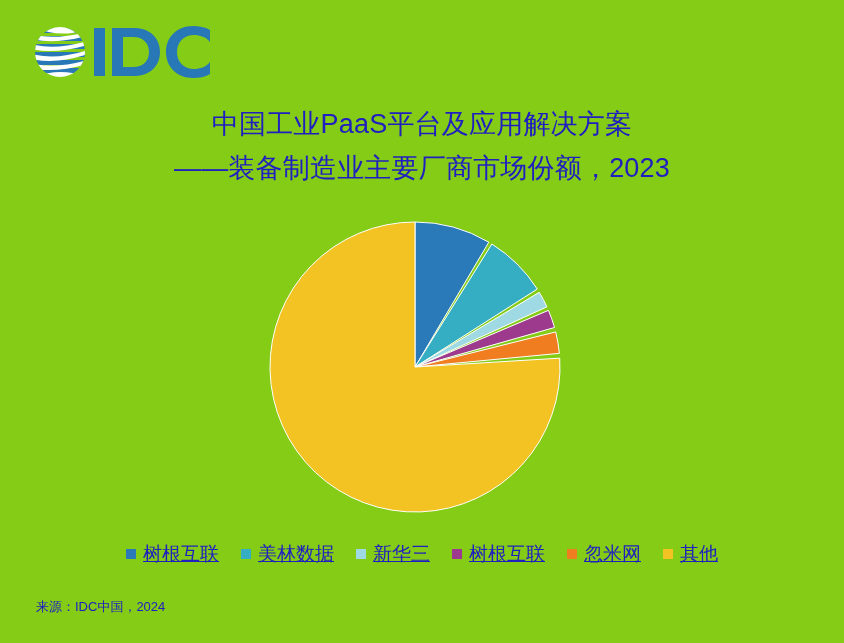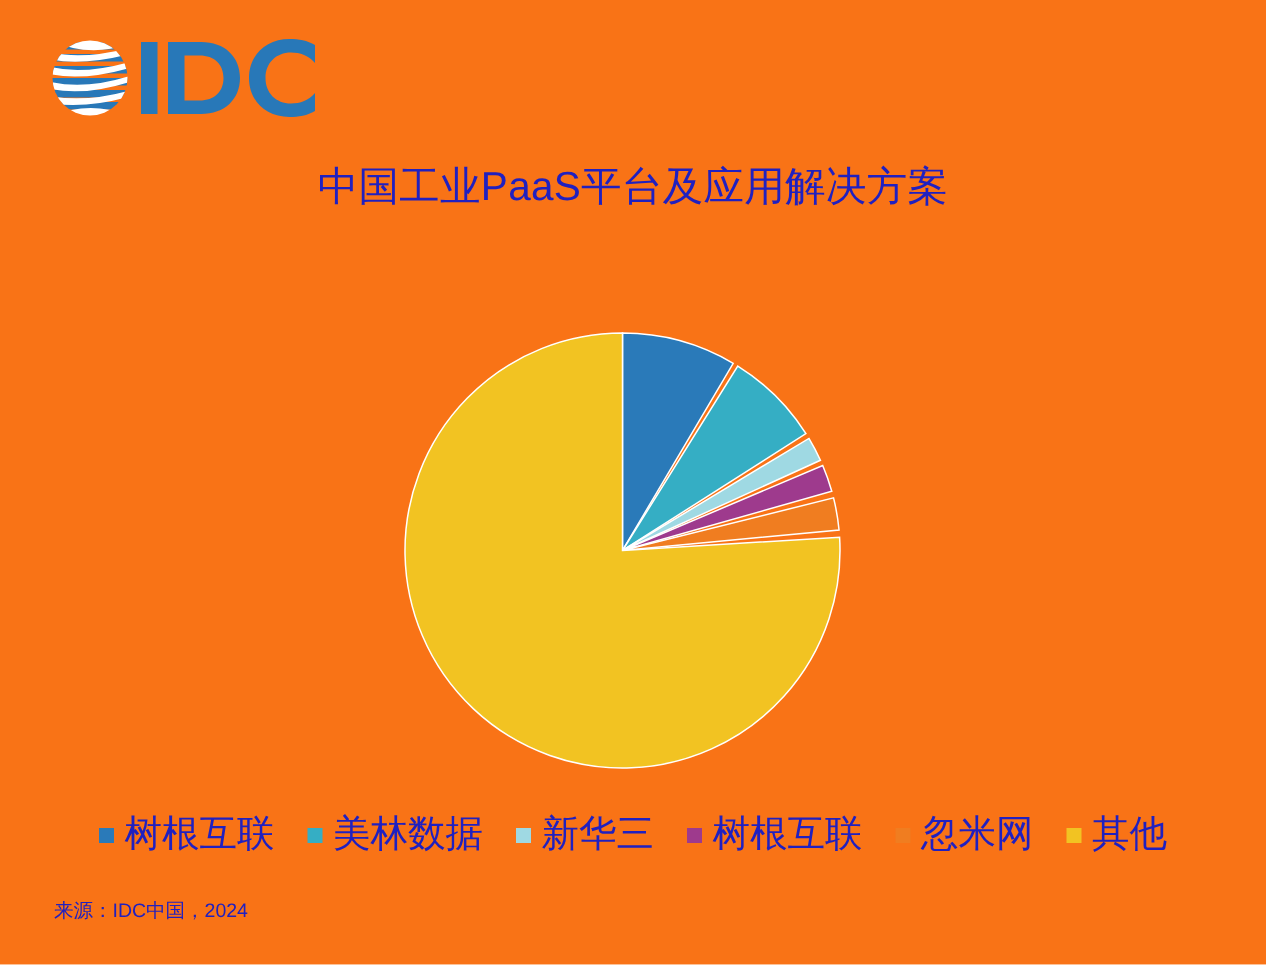--- a/index.html
+++ b/index.html
@@ -8,21 +8,21 @@
     padding: 0;
     background: #ffffff;
   }
   body {
     font-family: "Liberation Sans", "DejaVu Sans", sans-serif;
   }
   #slide {
     position: relative;
     width: 844px;
     height: 643px;
-    background: #f97316;
+    background: #84cc16;
     overflow: hidden;
     box-sizing: border-box;
   }
   
   #logo {
     position: absolute;
     left: 32px;
     top: 24px;
     width: 200px;
     height: 56px;
@@ -78,22 +78,23 @@
     white-space: nowrap;
   }
   .legend-swatch {
     width: 10px;
     height: 10px;
     display: inline-block;
     flex: none;
   }
   .legend-label {
     color: #2020c0;
-    font-size: 25px;
+    font-size: 19px;
     line-height: 1;
+    text-decoration: underline;
   }
 
   
   #source {
     position: absolute;
     left: 36px;
     top: 600px;
     color: #2020c0;
     font-size: 13px;
     line-height: 1;
@@ -132,20 +133,21 @@
                  M 91 13 L 91 43 L 101 43 C 111 43 117 37 117 28 C 117 19 111 13 101 13 Z" fill-rule="evenodd"></path>
         <path d="M 178 18 C 174 13 168 11 162 11 C 152 11 145 18 145 28 C 145 38 152 45 162 45
                  C 168 45 174 43 178 38 L 178 50 C 173 53 167 54 161 54 C 145 54 134 43 134 28
                  C 134 13 145 2 161 2 C 167 2 173 3 178 6 Z"></path>
       </g>
     </svg>
   </div>
 
   <div id="title-block">
     <span class="tline">中国工业PaaS平台及应用解决方案</span>
+    <span class="tline">——装备制造业主要厂商市场份额，2023</span>
   </div>
 
   <div id="chart-area">
     <svg id="pie-svg" width="310" height="312" viewBox="0 0 310 312">
       <g id="pie-slices">
           <path d="M 147 155 L 147.00 10.00 A 145 145 0 0 1 220.81 30.19 Z" fill="#2a7ab9" stroke="#ffffff" stroke-width="1"></path>
           <path d="M 147 155 L 223.84 32.03 A 145 145 0 0 1 269.29 77.09 Z" fill="#35aec4" stroke="#ffffff" stroke-width="1"></path>
           <path d="M 147 155 L 271.29 80.32 A 145 145 0 0 1 278.94 94.87 Z" fill="#9fd9e3" stroke="#ffffff" stroke-width="1"></path>
           <path d="M 147 155 L 280.47 98.34 A 145 145 0 0 1 286.52 115.52 Z" fill="#9e3a8d" stroke="#ffffff" stroke-width="1"></path>
           <path d="M 147 155 L 287.69 119.92 A 145 145 0 0 1 291.36 141.35 Z" fill="#f07d20" stroke="#ffffff" stroke-width="1"></path>

